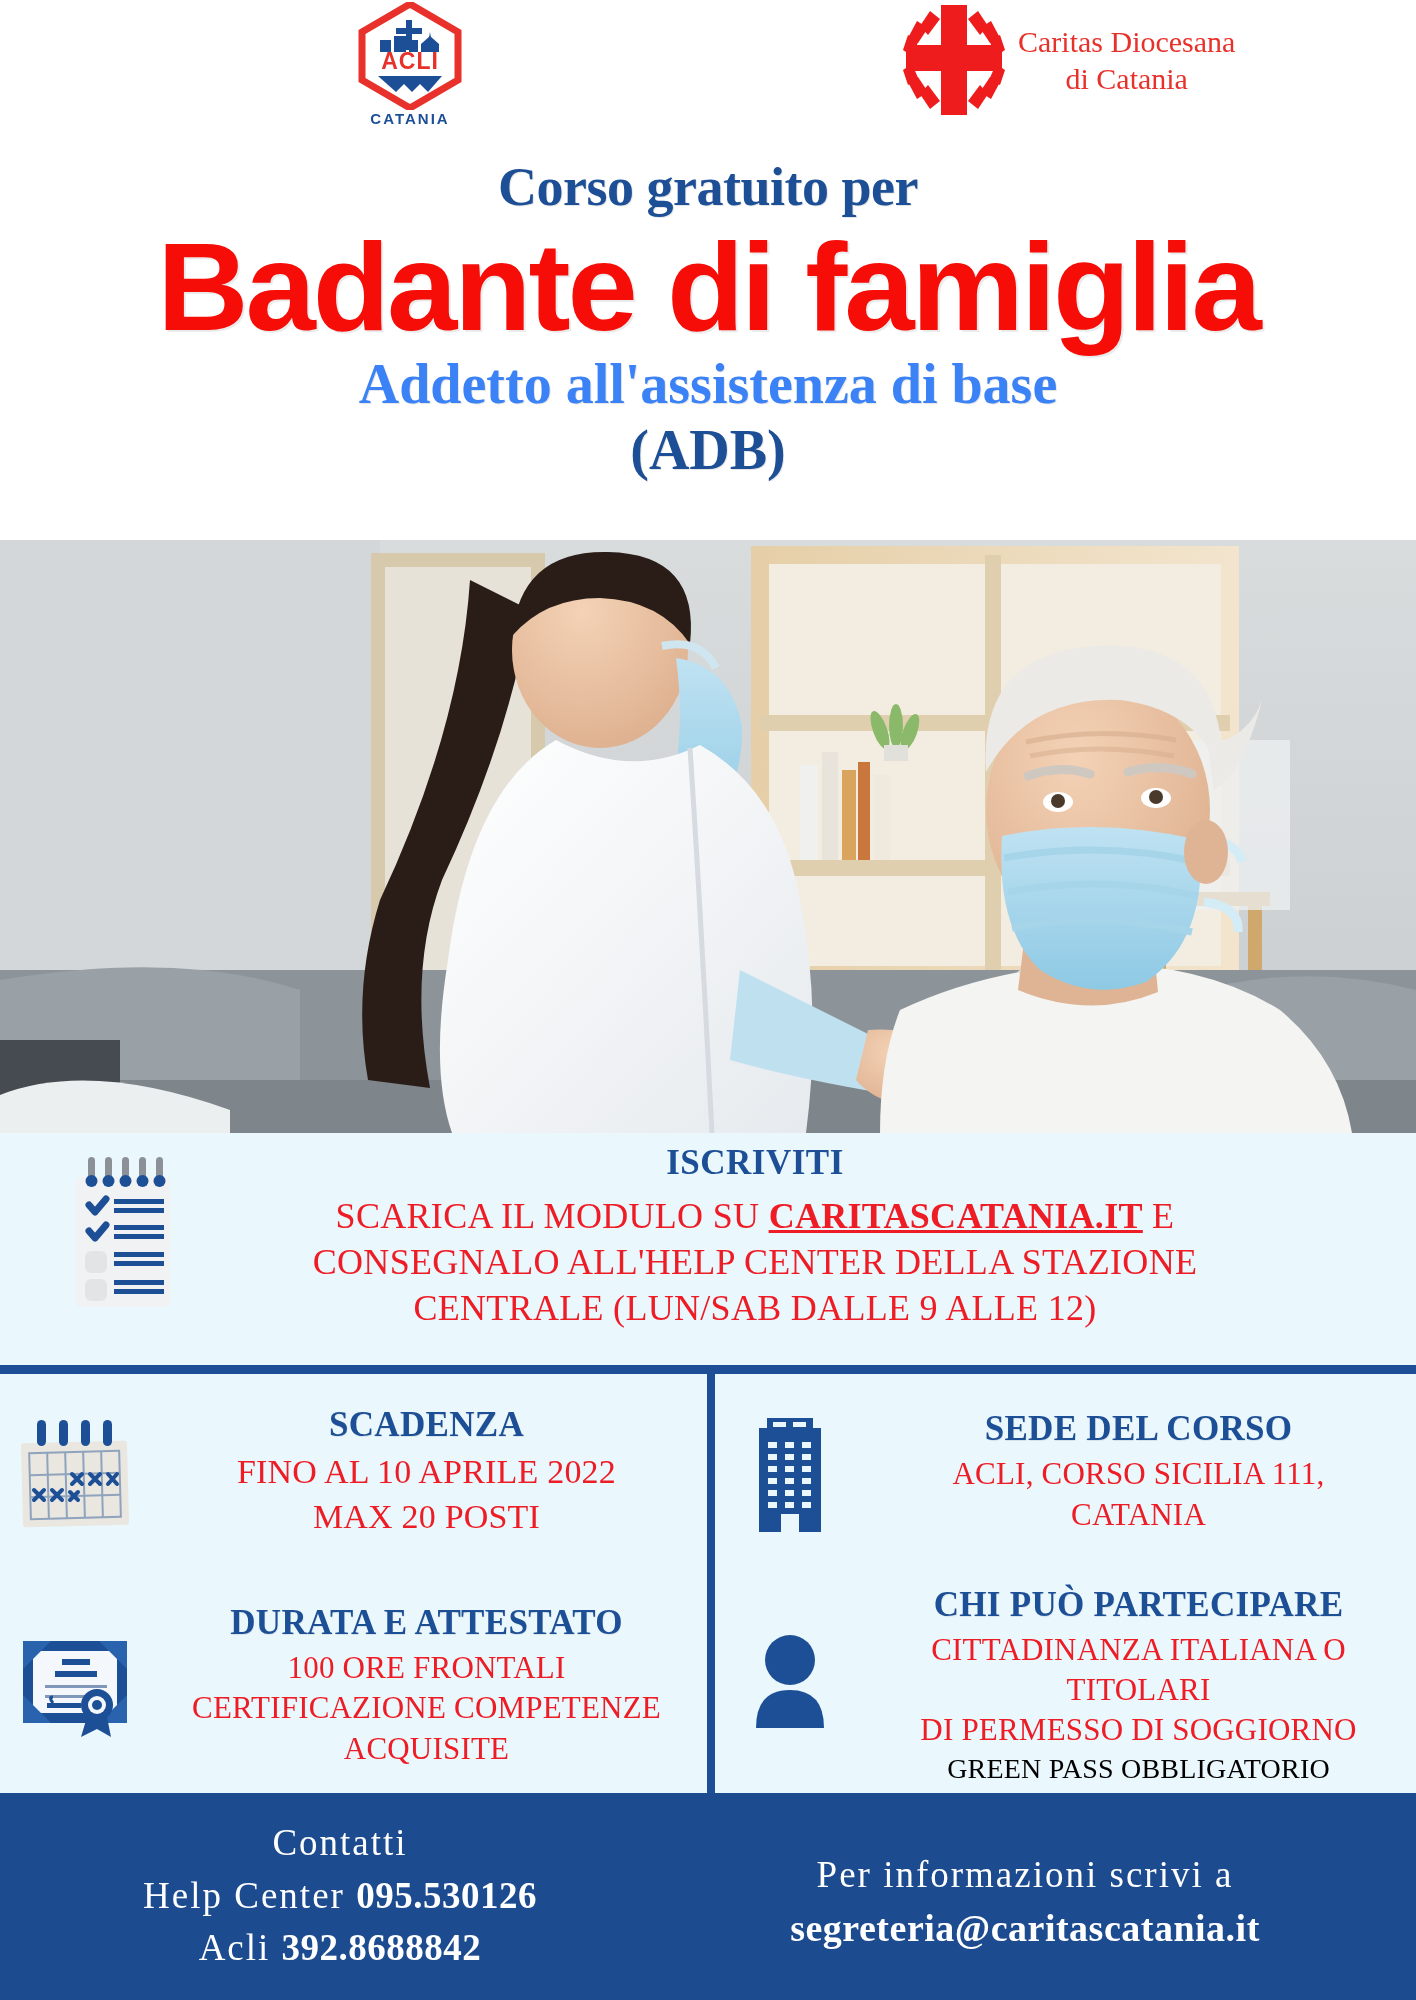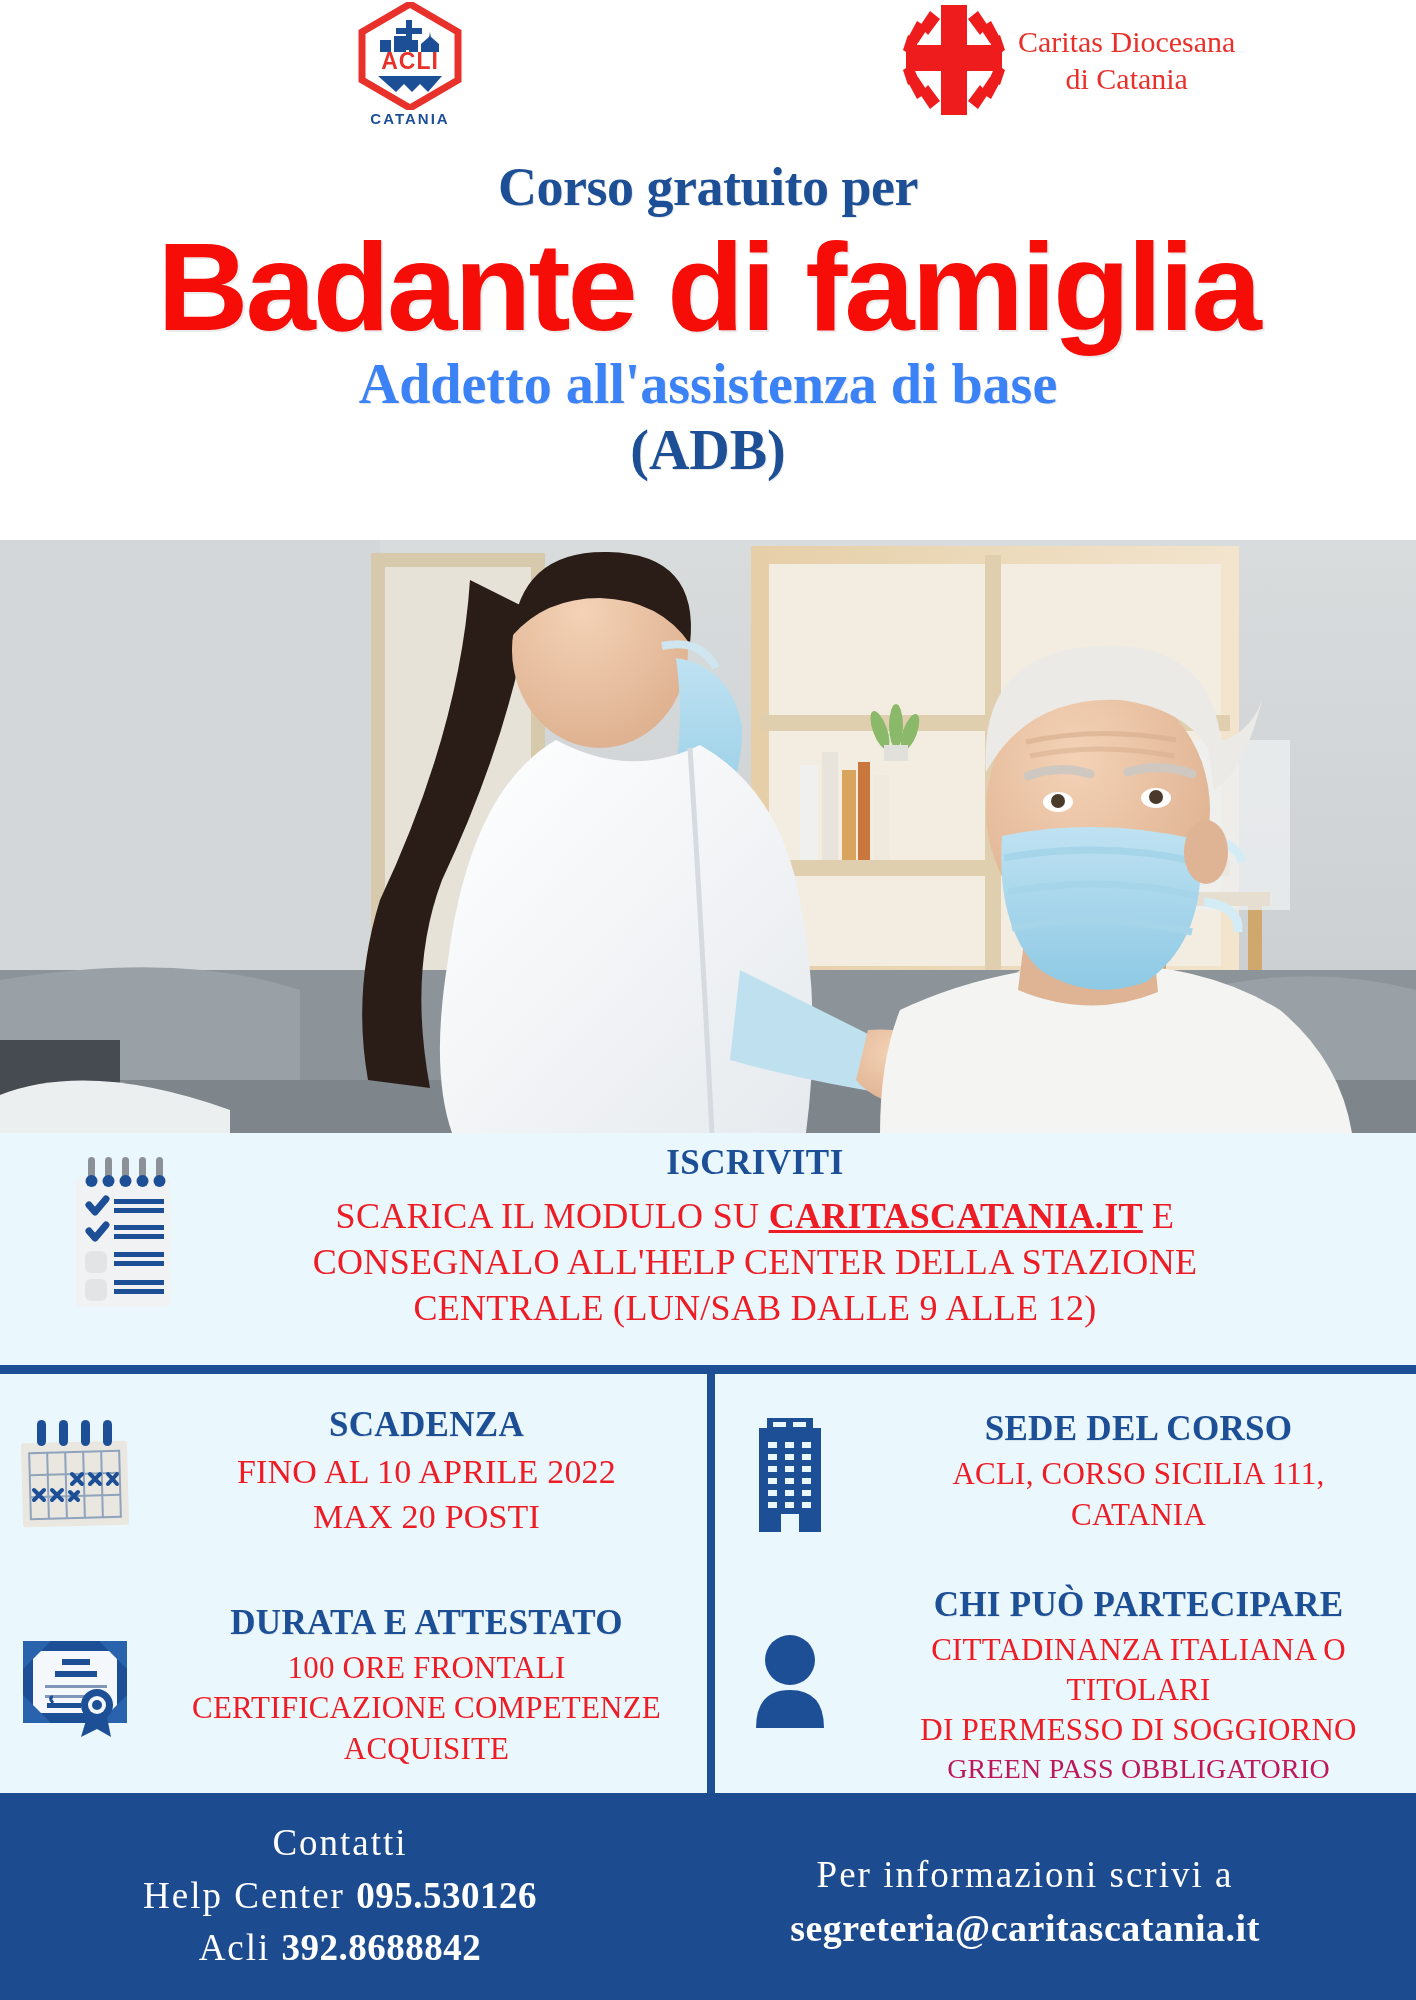--- a/index.html
+++ b/index.html
@@ -160,21 +160,21 @@
     margin-bottom: 5px;
     text-shadow: 0.5px 0.5px 0 rgba(0,0,0,0.08);
   }
   .cell-line {
     font-family: "Liberation Serif", serif;
     font-size: 31px; line-height: 1.3;
     color: #ee1c25;
     letter-spacing: 0.2px;
   }
   .cell-line.big { font-size: 34px; }
-  .cell-line.green { color: #be185d; font-size: 28px; }
+  .cell-line.green { color: #000000; font-size: 28px; }
 
   
   .footer {
     position: absolute; top: 1793px; left: 0;
     width: 1416px; height: 207px;
     background: #1c4b8f;
     color: #ffffff;
   }
   .foot-col {
     position: absolute;

